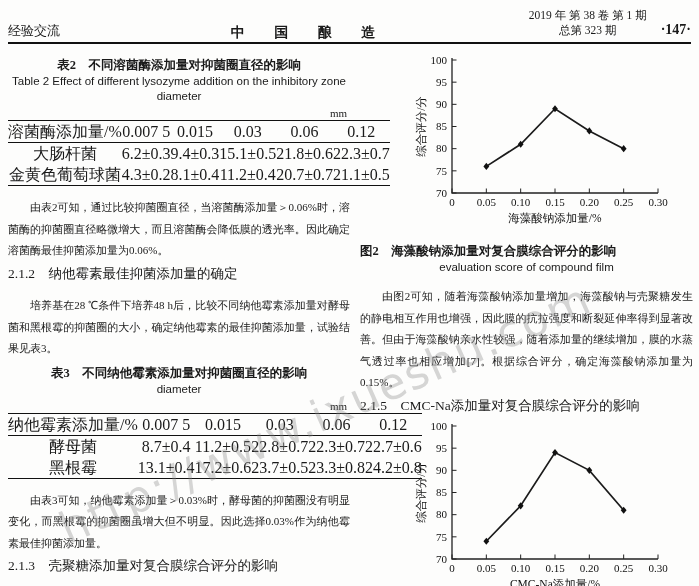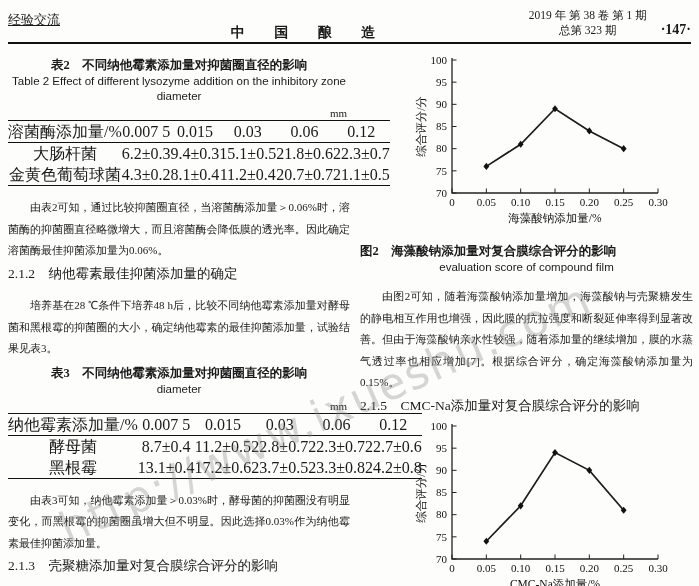--- a/index.html
+++ b/index.html
@@ -8,21 +8,21 @@
     position:relative; width:699px; height:586px; margin:0 auto;
     background:#fdfdfc; overflow:hidden; color:#1a1a1a;
     font-family:"Liberation Serif", serif;
   }
   
   .masthead {
     position:absolute; left:8px; right:8px; top:0; height:44px;
     border-bottom:2px solid #111;
     display:flex; align-items:flex-end; justify-content:space-between;
   }
-  .mh-section { font-size:13px; padding-bottom:13px;text-decoration:underline; }
+  .mh-section { font-size:13px; padding-bottom:2px; }
   .mh-journal { font-size:14px; font-weight:bold; letter-spacing:13px; padding-bottom:0; padding-left:30px; }
   .mh-right { display:flex; align-items:flex-end; gap:14px; padding-bottom:4px; }
   .mh-issue { font-size:11.5px; line-height:15px; text-align:center; }
   .mh-pageno { font-size:14px; font-weight:bold; }
   
   .col-left  { position:absolute; left:8px;  top:52px; width:342px; }
   .col-right { position:absolute; left:360px; top:50px; width:333px; }
   
   .tbl-caption-cn { font-size:12.5px; font-weight:bold; text-align:center; line-height:17px; margin-top:5px; }
   .tbl-caption-en { font-size:11.5px; text-align:center; line-height:15px; font-family:"Liberation Sans",sans-serif; }
@@ -64,21 +64,21 @@
       <div class="mh-issue">
         <div>2019 年 第 38 卷 第 1 期</div>
         <div>总第 323 期</div>
       </div>
       <div class="mh-pageno">·147·</div>
     </div>
   </div>
 
   <div class="col-left">
 
-    <div class="tbl-caption-cn">表2　不同纳他霉素添加量对抑菌圈直径的影响</div>
+    <div class="tbl-caption-cn">表2　不同溶菌酶添加量对抑菌圈直径的影响</div>
     <div class="tbl-caption-en">Table 2 Effect of different lysozyme addition on the inhibitory zone</div>
     <div class="tbl-caption-en">diameter</div>
     <div class="tbl-unit">mm</div>
     <table class="three-line">
         <thead>
           <tr>
             <th>溶菌酶添加量/%</th>
             <th>0.007 5</th>
             <th>0.015</th>
             <th>0.03</th>

